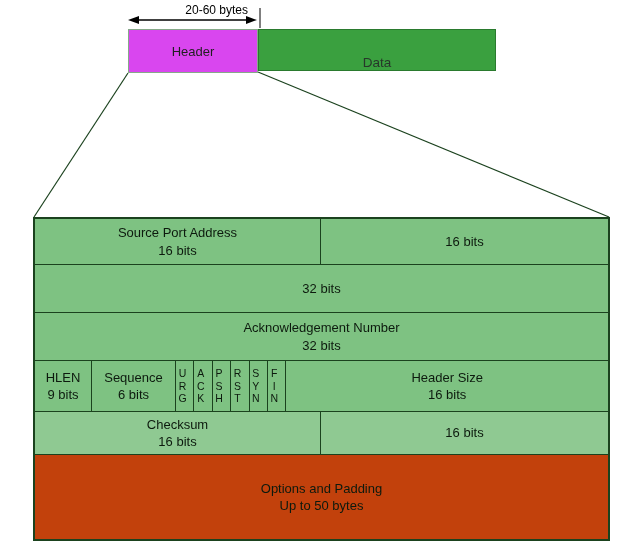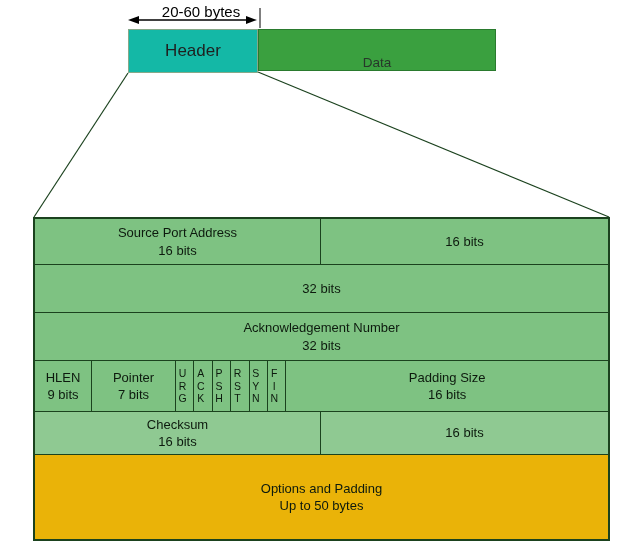--- a/index.html
+++ b/index.html
@@ -9,28 +9,28 @@
     position:relative;
     width:637px; height:552px;
     background:#ffffff;
     overflow:hidden;
   }
   .lines-layer {
     position:absolute; left:0; top:0; width:637px; height:552px;
     pointer-events:none;
   }
   .measure-label {
-    position:absolute; left:138px; top:3px; width:126px;
-    text-align:center; font-size:15px; color:#000000;
+    position:absolute; left:122px; top:3px; width:126px;
+    text-align:right; font-size:12px; color:#000000;
   }
   .header-box {
     position:absolute; left:128px; top:29px; width:130px; height:44px;
-    background:#14b8a6; border:1px solid #86a989;
+    background:#d946ef; border:1px solid #86a989;
     display:flex; align-items:center; justify-content:center;
-    font-size:17px; color:#1f1f1f;
+    font-size:13px; color:#1f1f1f;
   }
   .data-box {
     position:absolute; left:258px; top:29px; width:238px; height:42px;
     background:#3aa03f; border:1px solid #2a7a2e;
     display:flex; align-items:flex-end; justify-content:center;
     font-size:13.5px; color:#27372a;
   }
   .tbl {
     position:absolute; left:33px; top:217px; width:577px;
     border:2px solid #1b421e;
@@ -39,21 +39,21 @@
   .row { display:flex; border-top:1.5px solid #1b421e; }
   .row:first-child { border-top:none; }
   .cell {
     border-left:1.5px solid #1b421e;
     display:flex; flex-direction:column; justify-content:center; align-items:center;
     text-align:center; font-size:13px; line-height:1.32; color:#0d1a0e;
   }
   .cell:first-child { border-left:none; }
   .grow { flex:1 1 auto; }
   .r1 { height:45px; } .r2 { height:48px; } .r3 { height:48px; }
-  .r4 { height:51px; } .r5 { height:43px; background:#8fc992; } .r6 { height:85px; background:#eab308; }
+  .r4 { height:51px; } .r5 { height:43px; background:#8fc992; } .r6 { height:85px; background:#c2410c; }
   .w-half { width:285px; }
   .w-hlen { width:56px; }
   .w-reserved { width:84px; }
   .w-flag { width:18.4px; }
   .flag {
     align-items:flex-start; padding-left:2.5px;
     font-size:10.5px; line-height:1.18; white-space:pre-line;
   }
 </style>
 </head>
@@ -108,43 +108,43 @@
         <span>32 bits</span>
       </div>
     </div>
 
     <div class="row r4">
       <div class="cell w-hlen">
         <span>HLEN</span>
         <span>9 bits</span>
       </div>
       <div class="cell w-reserved">
-        <span>Pointer</span>
-        <span>7 bits</span>
+        <span>Sequence</span>
+        <span>6 bits</span>
       </div>
       <div class="cell w-flag flag">U
 R
 G</div>
       <div class="cell w-flag flag">A
 C
 K</div>
       <div class="cell w-flag flag">P
 S
 H</div>
       <div class="cell w-flag flag">R
 S
 T</div>
       <div class="cell w-flag flag">S
 Y
 N</div>
       <div class="cell w-flag flag">F
 I
 N</div>
       <div class="cell grow">
-        <span>Padding Size</span>
+        <span>Header Size</span>
         <span>16 bits</span>
       </div>
     </div>
 
     <div class="row r5">
       <div class="cell w-half">
         <span>Checksum</span>
         <span>16 bits</span>
       </div>
       <div class="cell grow">

